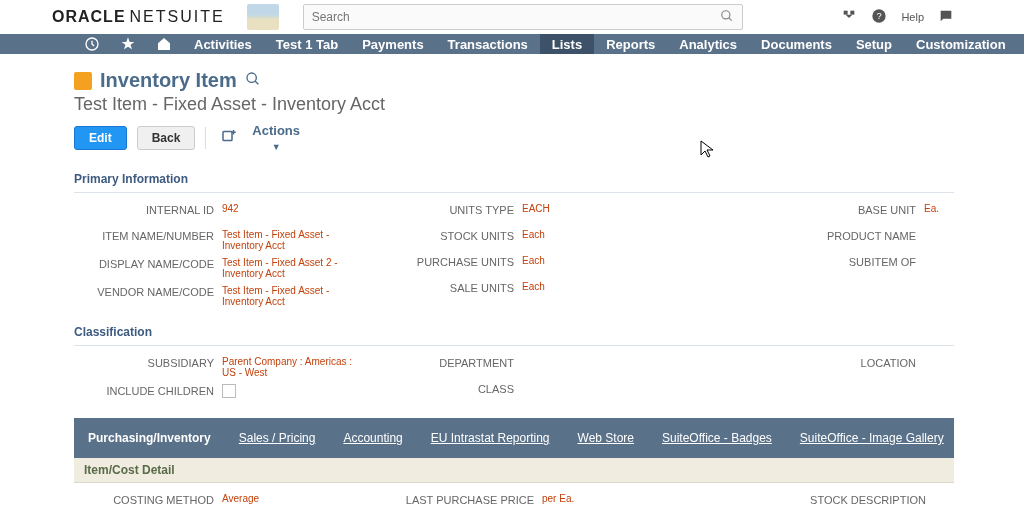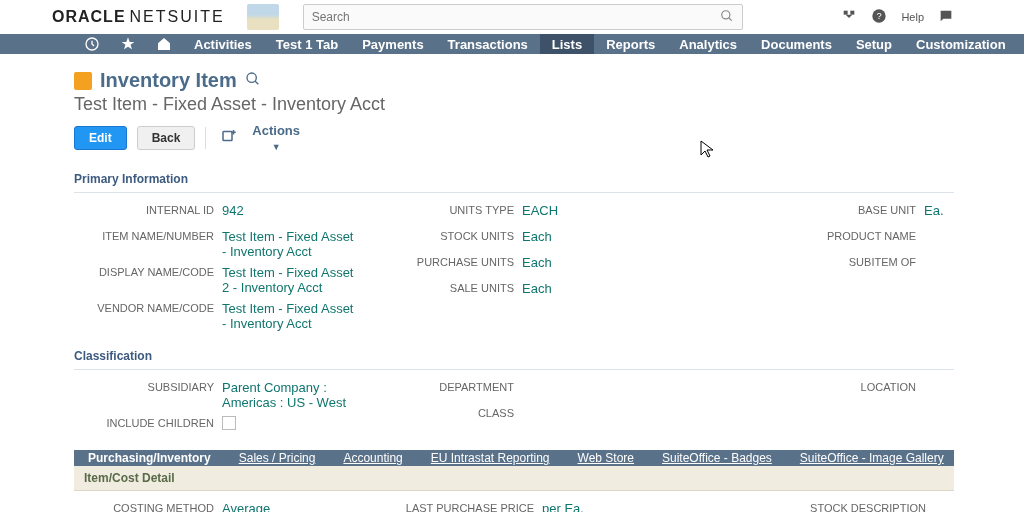--- a/index.html
+++ b/index.html
@@ -34,24 +34,24 @@
 .btn-divider { width: 1px; height: 22px; background: #ddd; }
 .icon-btn { color: #4a6b8a; font-size: 16px; cursor: pointer; padding: 0 4px; }
 .actions { color: #4a6b8a; font-size: 13px; cursor: pointer; display: flex; align-items: center; gap: 4px; font-weight: 600; flex-direction: column; }
 .caret-down { font-size: 9px; }
 
 .section-hdr { color: #3d5a80; font-weight: 700; font-size: 12px; border-bottom: 1px solid #dce3ea; padding: 4px 0 6px 0; margin-bottom: 10px; margin-top: 2px; }
 .field-grid { display: grid; grid-template-columns: 1fr 1fr 1fr; gap: 0 20px; margin-bottom: 14px; }
 .field-col { display: flex; flex-direction: column; gap: 6px; }
 .field { display: flex; align-items: flex-start; gap: 8px; min-height: 20px; }
 .field-label { width: 140px; text-align: right; font-size: 11px; color: #666; text-transform: uppercase; padding-top: 1px; }
-.field-value { font-size: 13px; color: #0f766e; flex: 1; }
+.field-value { font-size: 10px; color: #c2410c; flex: 1; }
 .chk { display: inline-block; width: 14px; height: 14px; border: 1px solid #bbb; background: #fff; }
 
-.subtabs { background: #5a718a; display: flex; align-items: center; height: 16px; overflow: hidden; }
+.subtabs { background: #5a718a; display: flex; align-items: center; height: 40px; overflow: hidden; }
 .subtab { color: #fff; font-size: 12px; padding: 0 14px; height: 100%; display: flex; align-items: center; cursor: pointer; white-space: nowrap; text-decoration: underline; }
 .subtab.active { font-weight: 700; text-decoration: none; }
 .subsection { background: #f0ece0; color: #5a6b4a; font-weight: 700; font-size: 12px; padding: 5px 10px; margin: 0 0 10px 0; border-bottom: 1px solid #dcd8c8; }
 .right-fields .field-label { width: 150px; }
 .cursor { position: absolute; font-size: 15px; color: #222; pointer-events: none; }
 </style>
 </head>
 <body>
 
 <div class="topbar">

